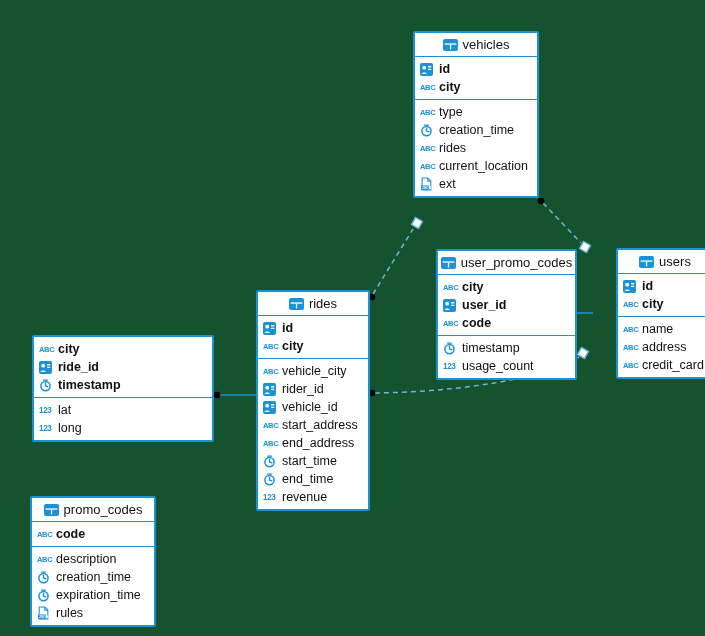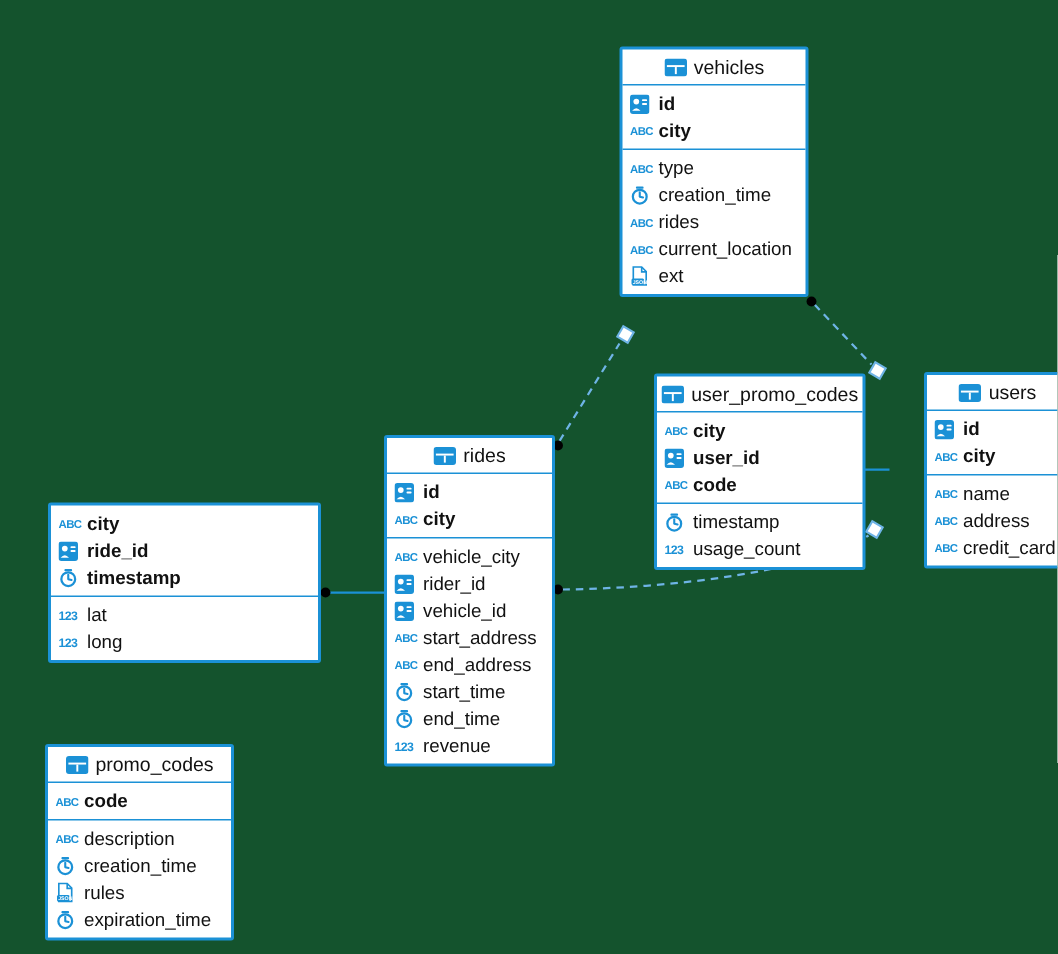--- a/index.html
+++ b/index.html
@@ -452,34 +452,34 @@
             <svg width="13" height="13" viewBox="0 0 13 13">
               <path d="M4.6 1.1 L8.4 1.1" stroke="#1b91d6" stroke-width="1.4" stroke-linecap="round" fill="none"></path>
               <circle cx="6.5" cy="7.1" r="4.6" fill="none" stroke="#1b91d6" stroke-width="1.5"></circle>
               <path d="M6.5 7.1 L6.5 4.2 M6.5 7.1 L8.7 7.7" stroke="#1b91d6" stroke-width="1.4" stroke-linecap="round" fill="none"></path>
             </svg>
           </span>
           <span class="field-label">creation_time</span>
         </div>
         <div class="field-row">
           <span class="icon">
+            <svg width="13" height="13" viewBox="0 0 13 13">
+              <path d="M4.6 1.1 L8.4 1.1" stroke="#1b91d6" stroke-width="1.4" stroke-linecap="round" fill="none"></path>
+              <circle cx="6.5" cy="7.1" r="4.6" fill="none" stroke="#1b91d6" stroke-width="1.5"></circle>
+              <path d="M6.5 7.1 L6.5 4.2 M6.5 7.1 L8.7 7.7" stroke="#1b91d6" stroke-width="1.4" stroke-linecap="round" fill="none"></path>
+            </svg>
+          </span>
+          <span class="field-label">expiration_time</span>
+        </div>
+        <div class="field-row">
+          <span class="icon">
             <svg width="13" height="14" viewBox="0 0 13 14">
               <path d="M2.2 1 h5.6 l3 3 v9 h-8.6 z" fill="none" stroke="#1b91d6" stroke-width="1.1"></path>
               <path d="M7.8 1 v3.2 h3.2" fill="none" stroke="#1b91d6" stroke-width="1.1"></path>
               <rect x="1" y="8.6" width="8.4" height="4.4" rx="1" fill="#1b91d6"></rect>
               <text x="1.8" y="12" font-family="Liberation Sans, sans-serif" font-size="3.5" font-weight="bold" fill="#fff">JSON</text>
             </svg>
           </span>
           <span class="field-label">rules</span>
         </div>
-        <div class="field-row">
-          <span class="icon">
-            <svg width="13" height="13" viewBox="0 0 13 13">
-              <path d="M4.6 1.1 L8.4 1.1" stroke="#1b91d6" stroke-width="1.4" stroke-linecap="round" fill="none"></path>
-              <circle cx="6.5" cy="7.1" r="4.6" fill="none" stroke="#1b91d6" stroke-width="1.5"></circle>
-              <path d="M6.5 7.1 L6.5 4.2 M6.5 7.1 L8.7 7.7" stroke="#1b91d6" stroke-width="1.4" stroke-linecap="round" fill="none"></path>
-            </svg>
-          </span>
-          <span class="field-label">expiration_time</span>
-        </div>
       </div>
     </div>
   </div>
 
 </body></html>

